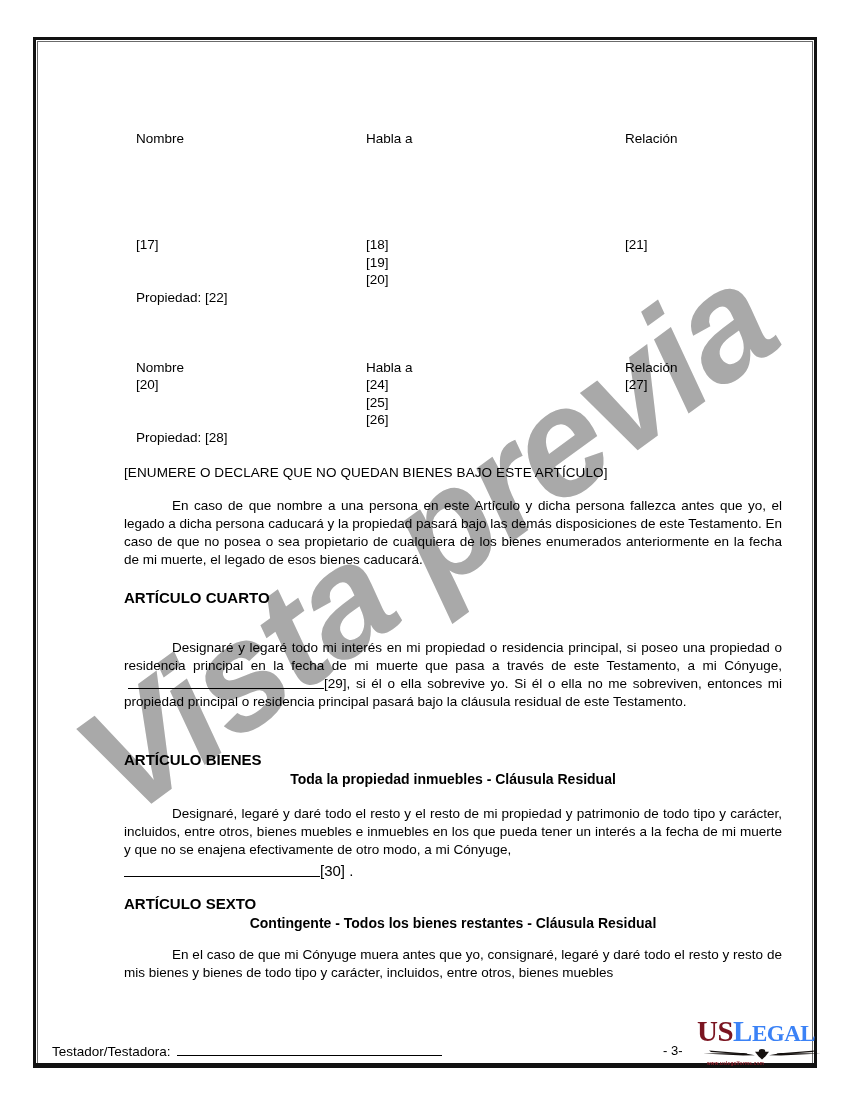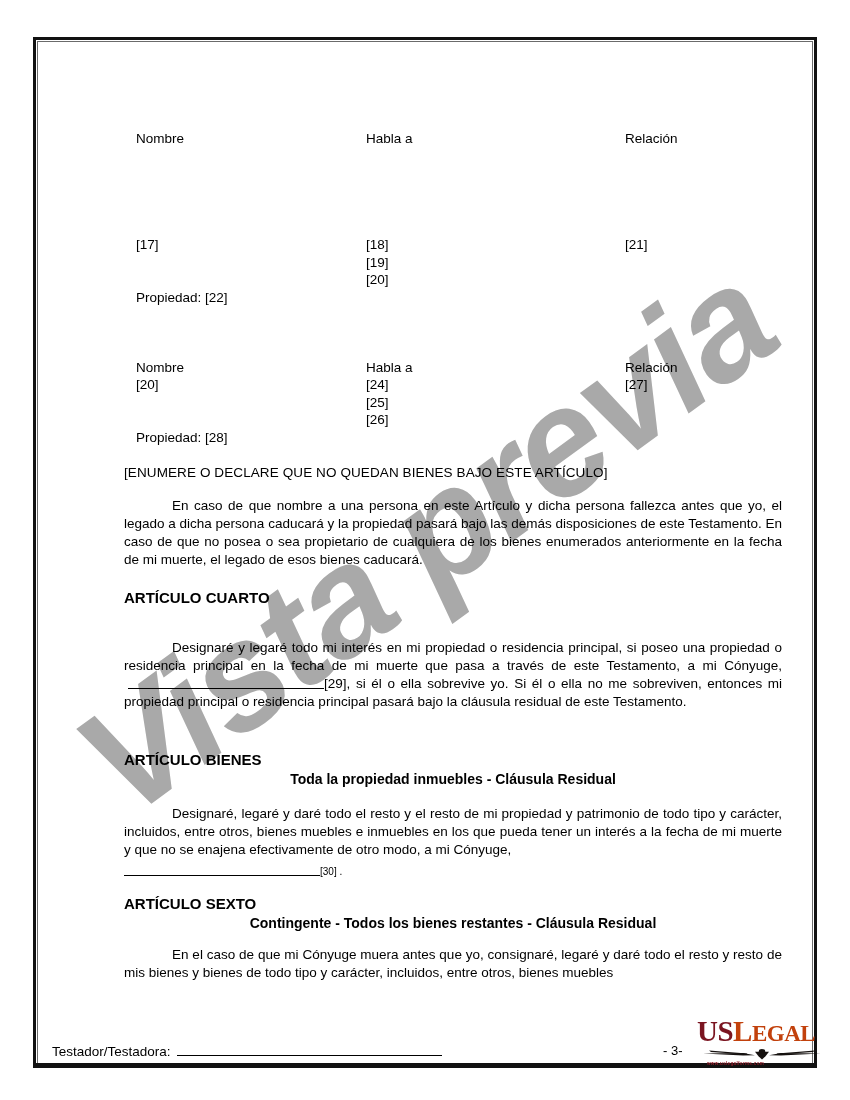--- a/index.html
+++ b/index.html
@@ -132,21 +132,21 @@
     display: inline-block;
     border-bottom: 1.3px solid #000;
     vertical-align: baseline;
   }
   .blank-29 { width: 196px; height: 13px; margin: 0 0 -1px 4px; }
   .blank-30 { width: 196px; height: 13px; margin: 0 0 -1px 0; }
 
   .resid-line {
     position: absolute;
     left: 96px;
-    font-size: 10px;
+    font-size: 15px;
     line-height: 17.5px;
   }
 
   
   .footer-rule {
     position: absolute;
     left: 36px;
     top: 1063px;
     width: 778px;
     height: 4px;
@@ -196,21 +196,21 @@
     white-space: nowrap;
     line-height: 1;
   }
   .logo-us {
     font-size: 29px;
     color: #7a1420;
     letter-spacing: -0.5px;
   }
   .logo-legal {
     font-size: 29px;
-    color: #c2410c;
+    color: #3b82f6;
     letter-spacing: -0.5px;
   }
   .logo-legal .small-caps {
     font-size: 23px;
   }
   .logo-eagle {
     position: absolute;
     left: 6px;
     top: 31px;
     width: 118px;

